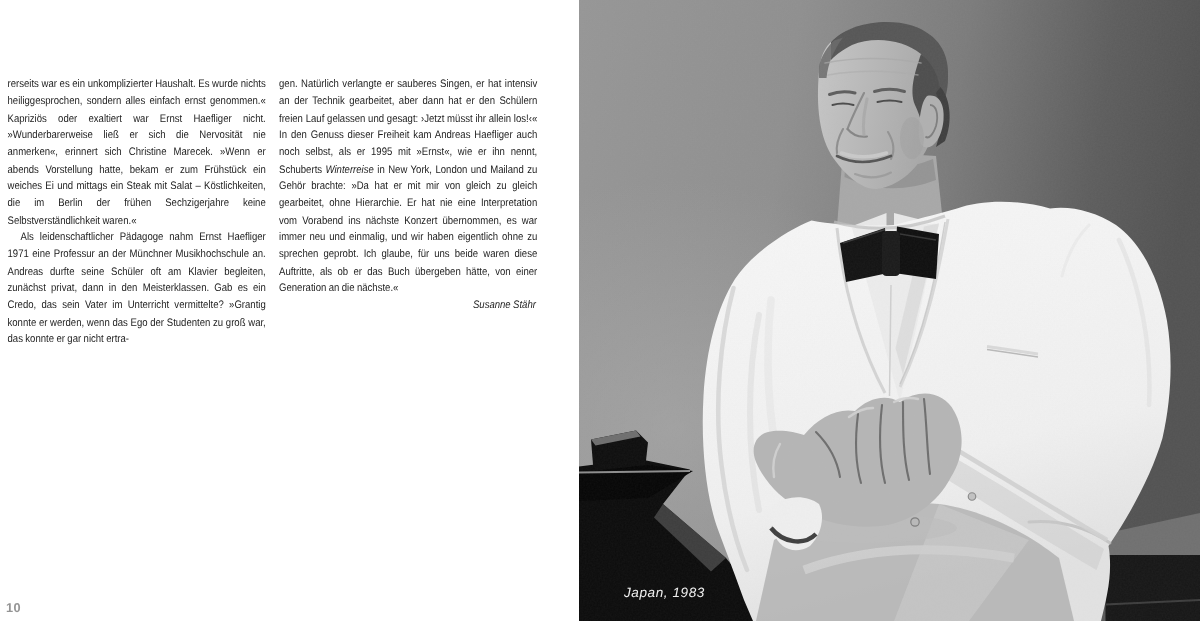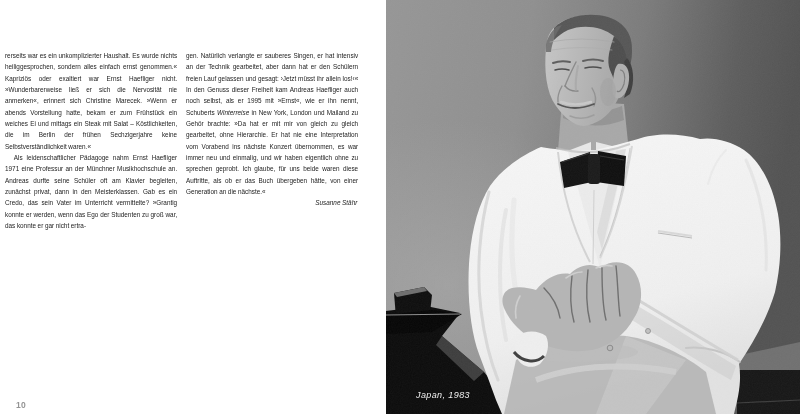--- a/index.html
+++ b/index.html
@@ -19,21 +19,21 @@
   .col p.indent{text-indent:10px;}
   .col i{font-style:italic;}
   .col1{left:5px;}
   .col2{left:185.5px;}
   .signature{
     margin-top:11px;font-style:italic;text-align:right;
     padding-right:1px;color:#1c1c1c;
   }
   .pagenum{
     position:absolute;left:4px;top:388px;font-size:8.5px;font-weight:600;
-    color:#949494;letter-spacing:0.2px;margin-left:12px;
+    color:#949494;letter-spacing:0.2px;
   }
   
   .page-right{position:absolute;left:386px;top:0;width:422px;height:414px;font-style:italic;}
   .page-right svg{display:block;}
 </style>
 </head>
 <body>
 
 <div class="spread">
 

